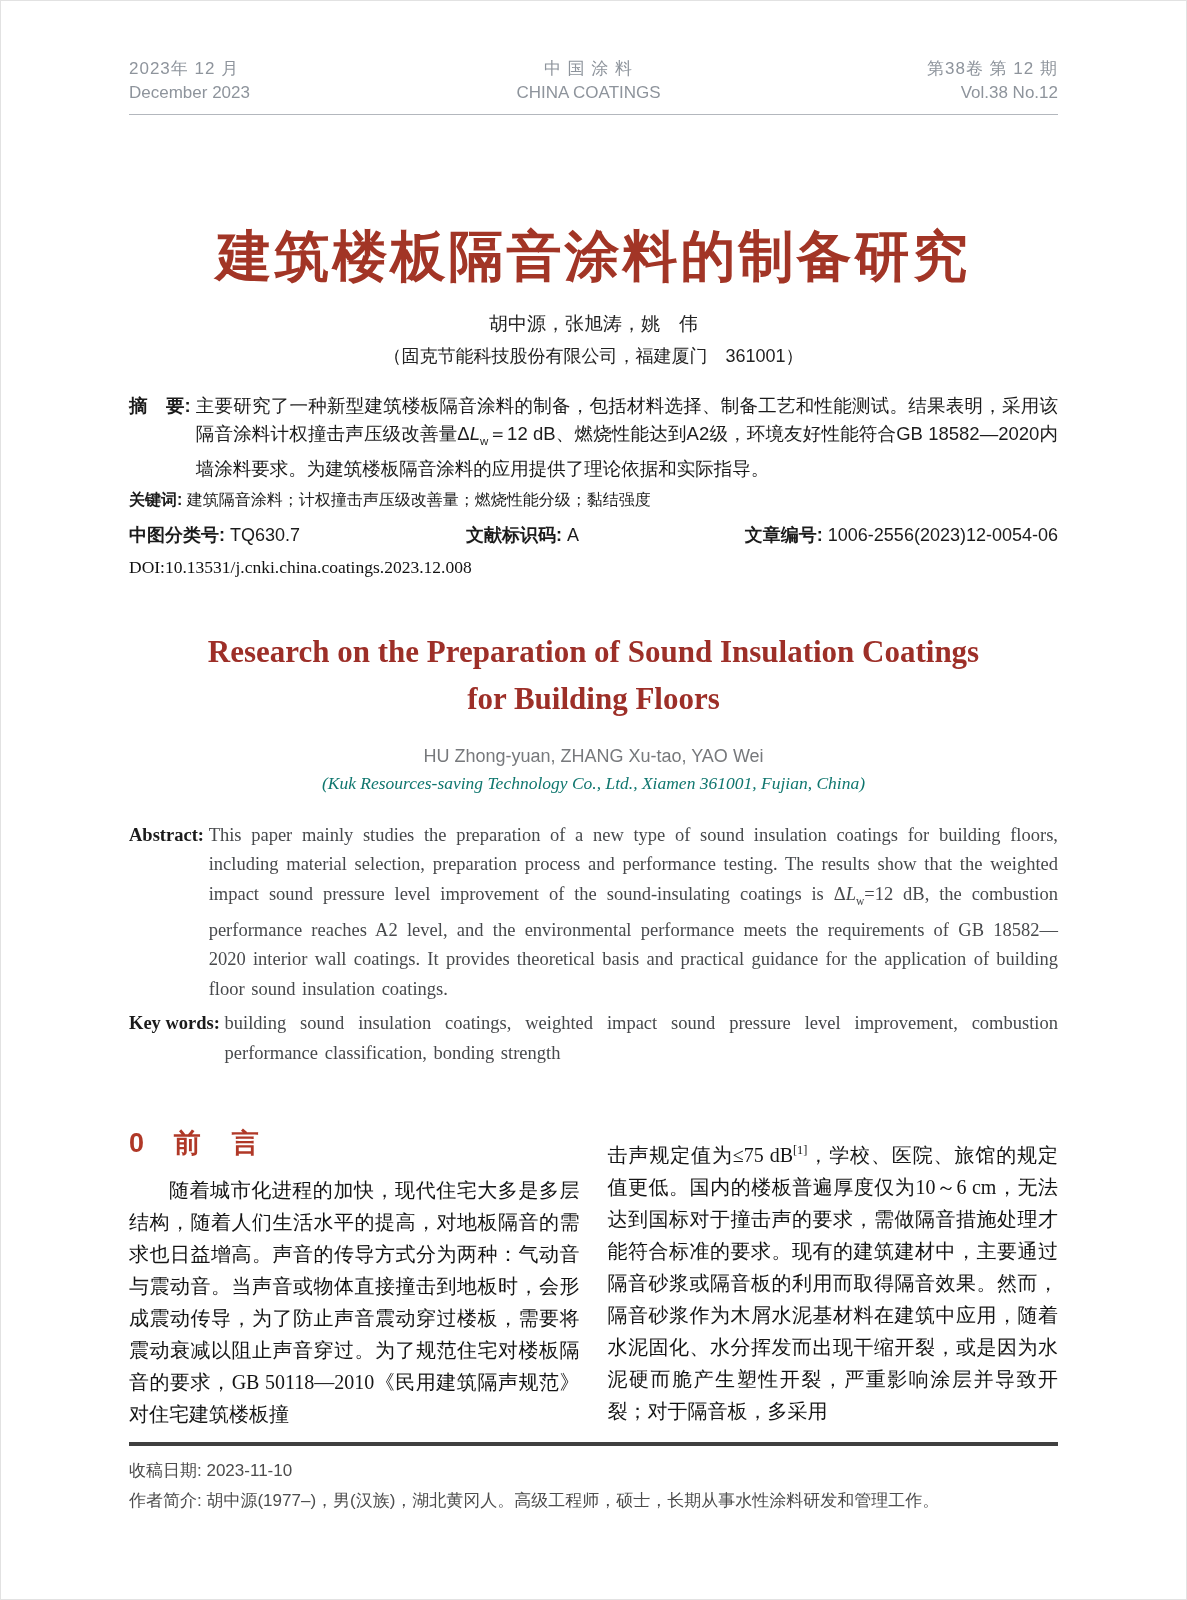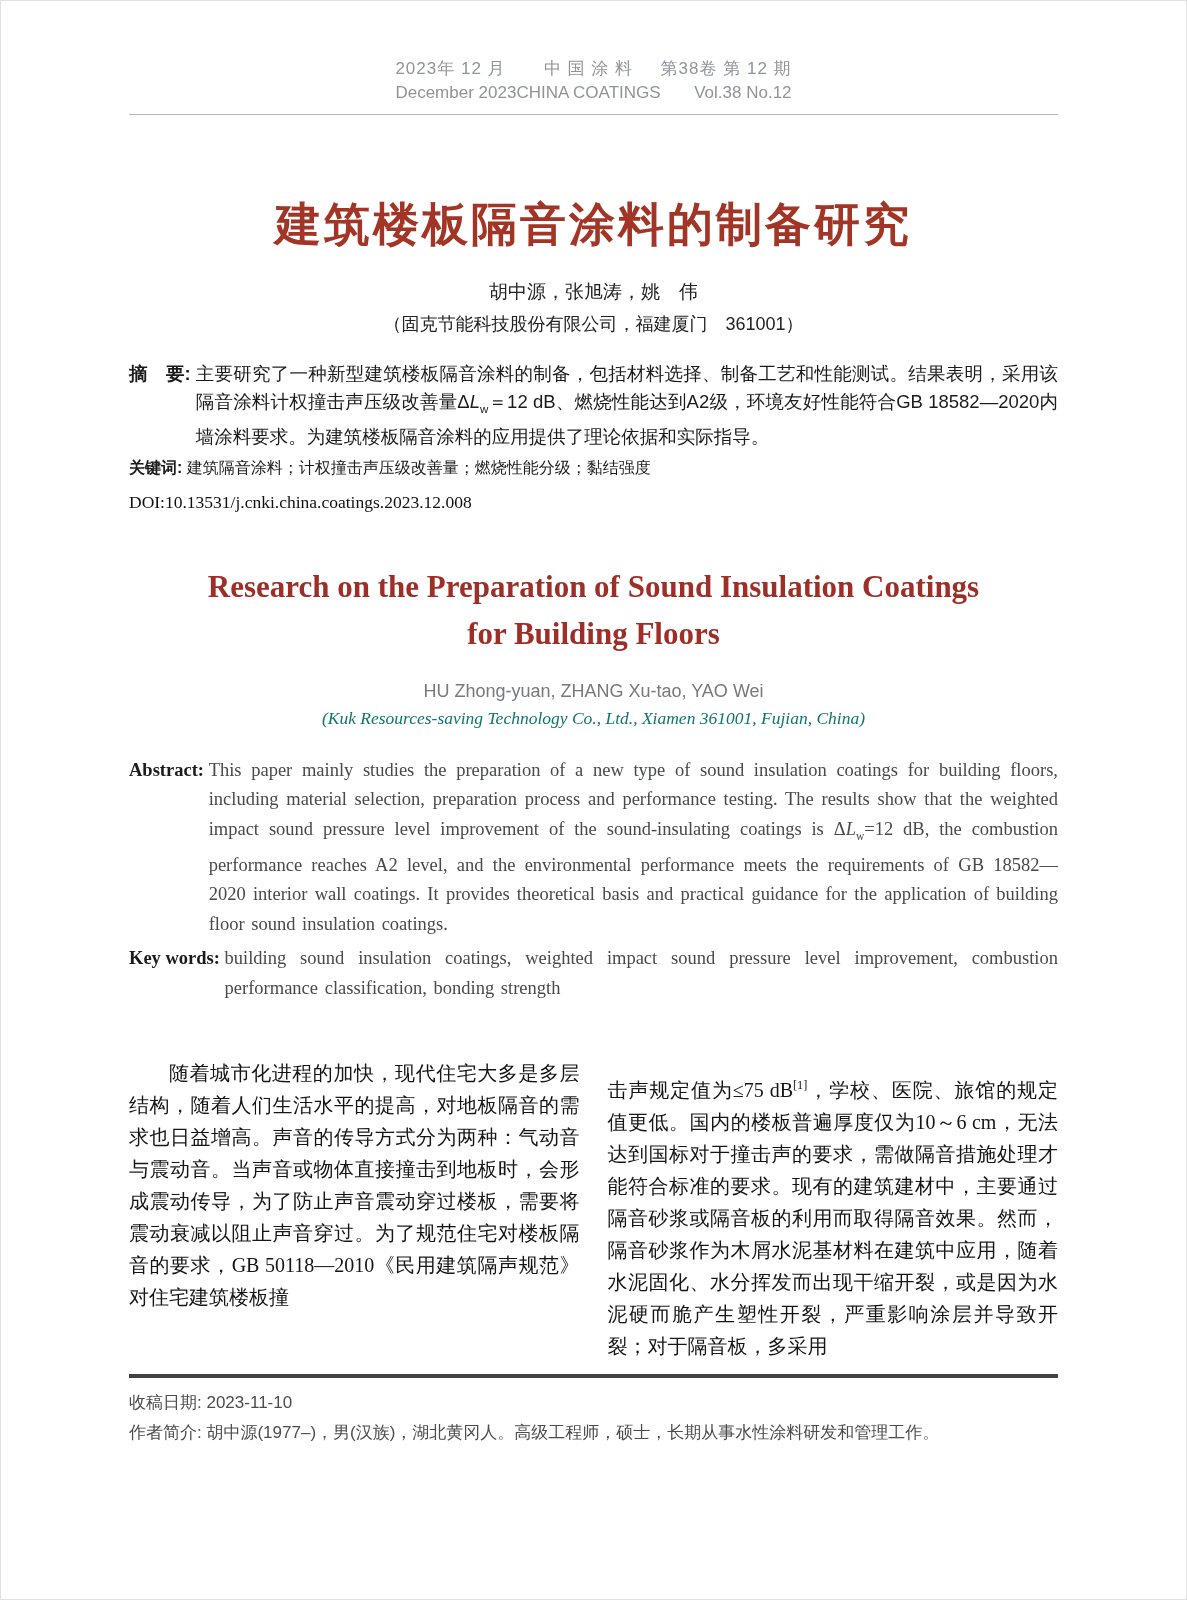--- a/index.html
+++ b/index.html
@@ -7,32 +7,32 @@
   .page {
     width:1187px; height:1600px; margin:0 auto; background:#ffffff;
     border:1px solid #e2e2e2; position:relative; overflow:hidden;
     font-family:"Liberation Serif", serif; color:#1c1c1c;
   }
   .content { padding:0 128px; }
 
   
   .jheader {
     padding-top:56px; padding-bottom:9px; border-bottom:1px solid #b3b7bd;
-    display:flex; justify-content:center; align-items:flex-end;
+    display:flex; justify-content:space-between; align-items:flex-end;
     color:#8e949c; font-family:"Liberation Sans", sans-serif;
   }
   .jheader .cell { font-size:17px; line-height:24px; }
   .jheader .cell.center { text-align:center; }
   .jheader .cell.right { text-align:right; }
   .jheader .cn { letter-spacing:1px; }
 
   
   .title-cn {
-    margin-top:80px; text-align:center; font-family:"Liberation Sans", sans-serif;
-    font-weight:700; font-size:46px; line-height:58px; color:#a23526; letter-spacing:3px;
+    margin-top:112px; text-align:center; font-family:"Liberation Sans", sans-serif;
+    font-weight:700; font-size:55px; line-height:58px; color:#a23526; letter-spacing:3px;
   }
   .authors-cn { margin-top:26px; text-align:center; font-family:"Liberation Sans", sans-serif;
     font-size:19px; color:#222; }
   .affil-cn { margin-top:7px; text-align:center; font-family:"Liberation Sans", sans-serif;
     font-size:18px; color:#222; }
 
   
   .hang { display:flex; align-items:flex-start; font-family:"Liberation Sans", sans-serif; }
   .hang .lbl { flex:none; font-weight:700; white-space:pre; }
   .hang .txt { flex:1; text-align:justify; }
@@ -114,20 +114,25 @@
     <div class="hang abstract-cn">
       <span class="lbl">摘　要: </span>
       <span class="txt"><span>主要研究了一种新型建筑楼板隔音涂料的制备，包括材料选择、制备工艺和性能测试。结果表明，采用该隔音涂料计权撞击声压级改善量Δ</span><i>L</i><sub>w</sub><span>＝12 dB、燃烧性能达到A2级，环境友好性能符合GB 18582—2020内墙涂料要求。为建筑楼板隔音涂料的应用提供了理论依据和实际指导。</span></span>
     </div>
 
     <div class="hang keywords-cn">
       <span class="lbl">关键词: </span>
       <span class="txt">建筑隔音涂料；计权撞击声压级改善量；燃烧性能分级；黏结强度</span>
     </div>
 
+    <div class="meta-row">
+      <span><b>中图分类号: </b><span>TQ630.7</span></span>
+      <span><b>文献标识码: </b><span>A</span></span>
+      <span><b>文章编号: </b><span>1006-2556(2023)12-0054-06</span></span>
+    </div>
     <div class="doi">DOI:10.13531/j.cnki.china.coatings.2023.12.008</div>
 
     <h2 class="title-en">
       <span>Research on the Preparation of Sound Insulation Coatings</span><br>
       <span>for Building Floors</span>
     </h2>
     <div class="authors-en">HU Zhong-yuan, ZHANG Xu-tao, YAO Wei</div>
     <div class="affil-en">(Kuk Resources-saving Technology Co., Ltd., Xiamen 361001, Fujian, China)</div>
 
     <div class="hang abstract-en">
@@ -135,20 +140,23 @@
       <span class="txt"><span>This paper mainly studies the preparation of a new type of sound insulation coatings for building floors, including material selection, preparation process and performance testing. The results show that the weighted impact sound pressure level improvement of the sound-insulating coatings is Δ</span><i>L</i><sub>w</sub><span>=12 dB, the combustion performance reaches A2 level, and the environmental performance meets the requirements of GB 18582—2020 interior wall coatings. It provides theoretical basis and practical guidance for the application of building floor sound insulation coatings.</span></span>
     </div>
 
     <div class="hang keywords-en">
       <span class="lbl">Key words: </span>
       <span class="txt">building sound insulation coatings, weighted impact sound pressure level improvement, combustion performance classification, bonding strength</span>
     </div>
 
     <div class="columns">
       <div class="col col-left">
+        <div class="section-heading">
+          <span class="sec-num">0</span><span class="sec-title">前　言</span>
+        </div>
         <p class="body-para indent">随着城市化进程的加快，现代住宅大多是多层结构，随着人们生活水平的提高，对地板隔音的需求也日益增高。声音的传导方式分为两种：气动音与震动音。当声音或物体直接撞击到地板时，会形成震动传导，为了防止声音震动穿过楼板，需要将震动衰减以阻止声音穿过。为了规范住宅对楼板隔音的要求，GB 50118—2010《民用建筑隔声规范》对住宅建筑楼板撞</p>
       </div>
       <div class="col col-right">
         <p class="body-para"><span>击声规定值为≤75 dB</span><sup>[1]</sup><span>，学校、医院、旅馆的规定值更低。国内的楼板普遍厚度仅为10～6 cm，无法达到国标对于撞击声的要求，需做隔音措施处理才能符合标准的要求。现有的建筑建材中，主要通过隔音砂浆或隔音板的利用而取得隔音效果。然而，隔音砂浆作为木屑水泥基材料在建筑中应用，随着水泥固化、水分挥发而出现干缩开裂，或是因为水泥硬而脆产生塑性开裂，严重影响涂层并导致开裂；对于隔音板，多采用</span></p>
       </div>
     </div>
 
     <div class="footnote">
       <div><span>收稿日期: </span><span>2023-11-10</span></div>
       <div><span>作者简介: </span><span>胡中源(1977–)，男(汉族)，湖北黄冈人。高级工程师，硕士，长期从事水性涂料研发和管理工作。</span></div>

